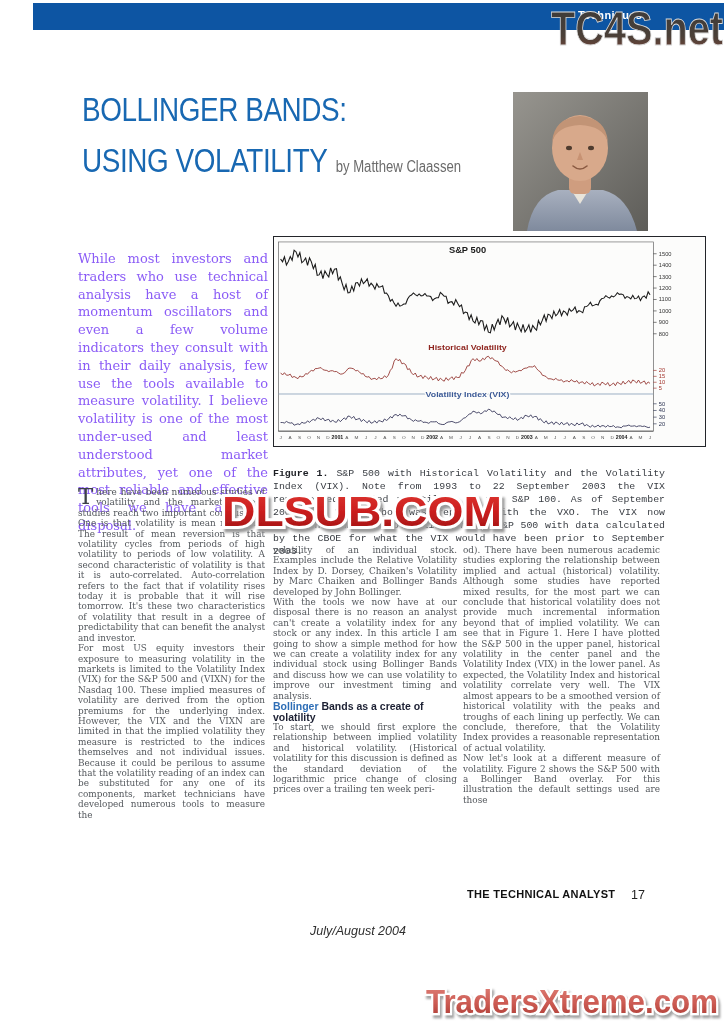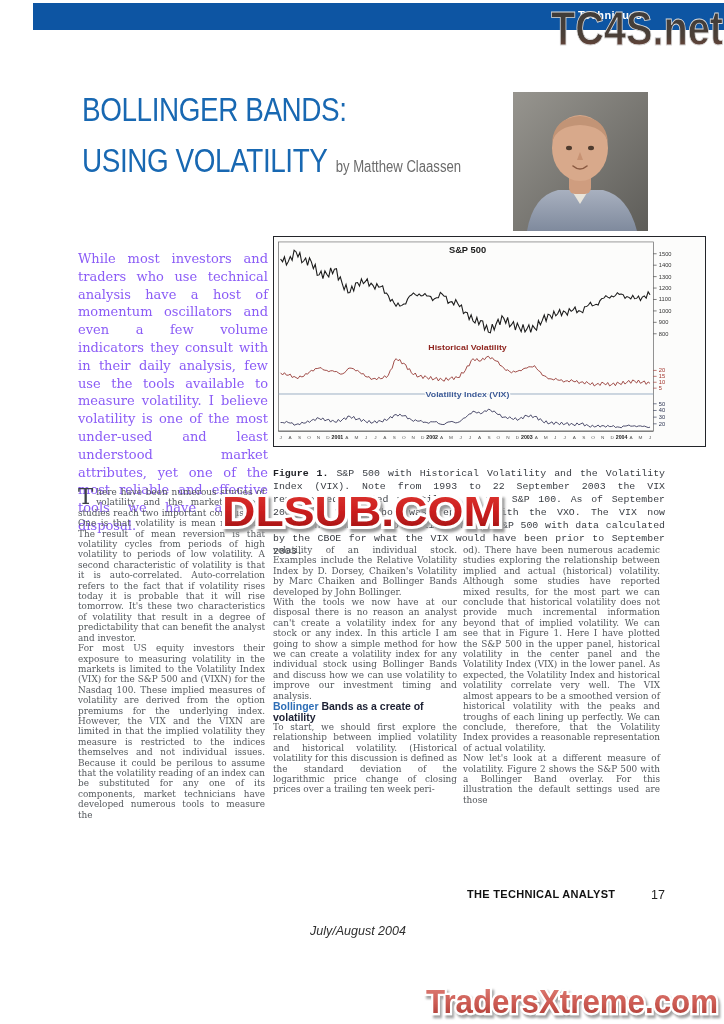--- a/index.html
+++ b/index.html
@@ -66,21 +66,21 @@
   
   .footer-issue {
     position:absolute; left:310px; top:924px; font-size:12.5px;
     font-style:italic; color:#2e2e2e;
   }
   .footer-pub {
     position:absolute; left:467px; top:888px; font-size:11px;
     font-weight:bold; color:#111; letter-spacing:.3px;
   }
   .footer-page {
-    position:absolute; left:631px; top:888px; font-size:12.5px; color:#222;margin-left:20px;
+    position:absolute; left:631px; top:888px; font-size:12.5px; color:#222;
   }
   
   .wm-center { position:absolute; left:212px; top:484px; z-index:50; }
   .wm-bottom { position:absolute; left:420px; top:979px; z-index:50; }
 </style>
 </head>
 <body>
 
 <div class="page">
 

